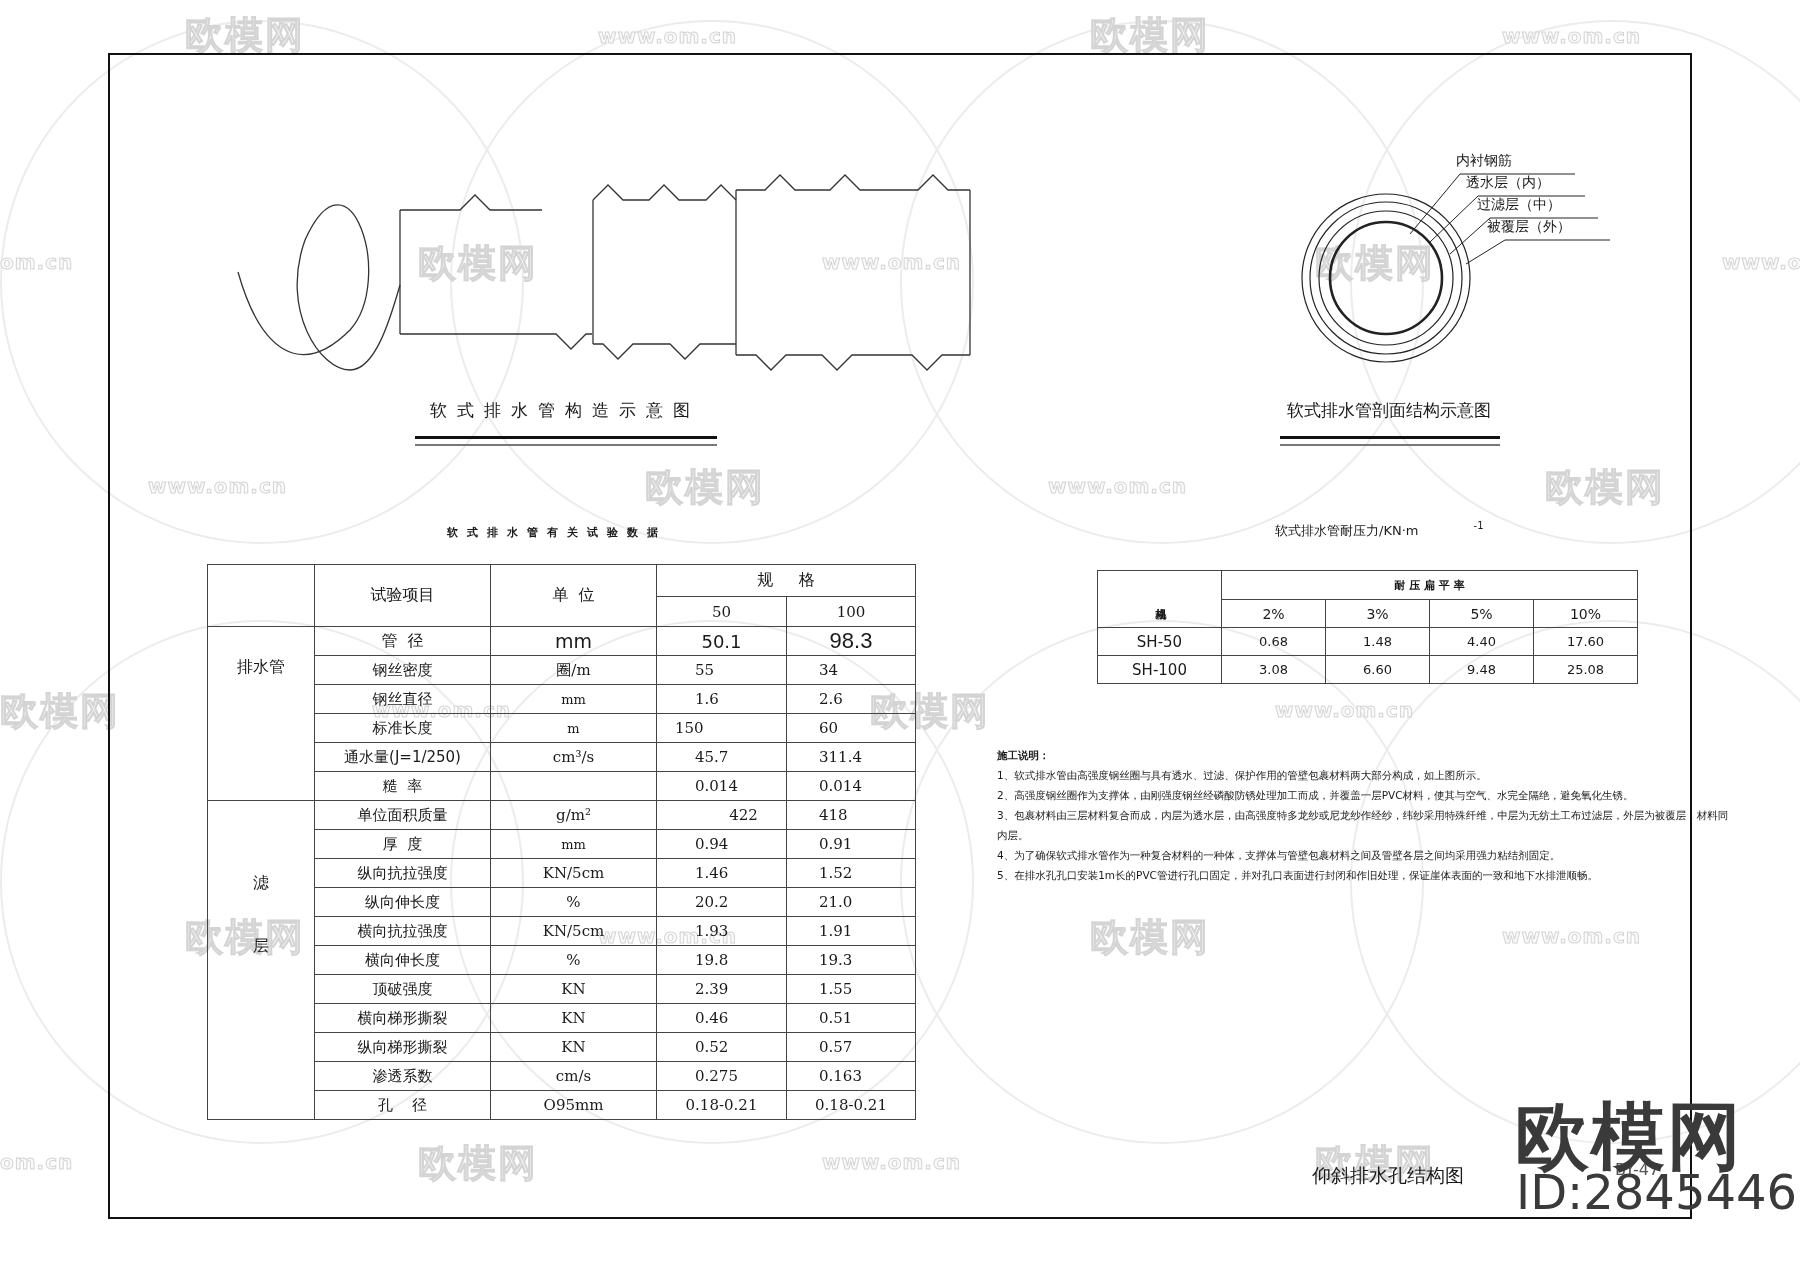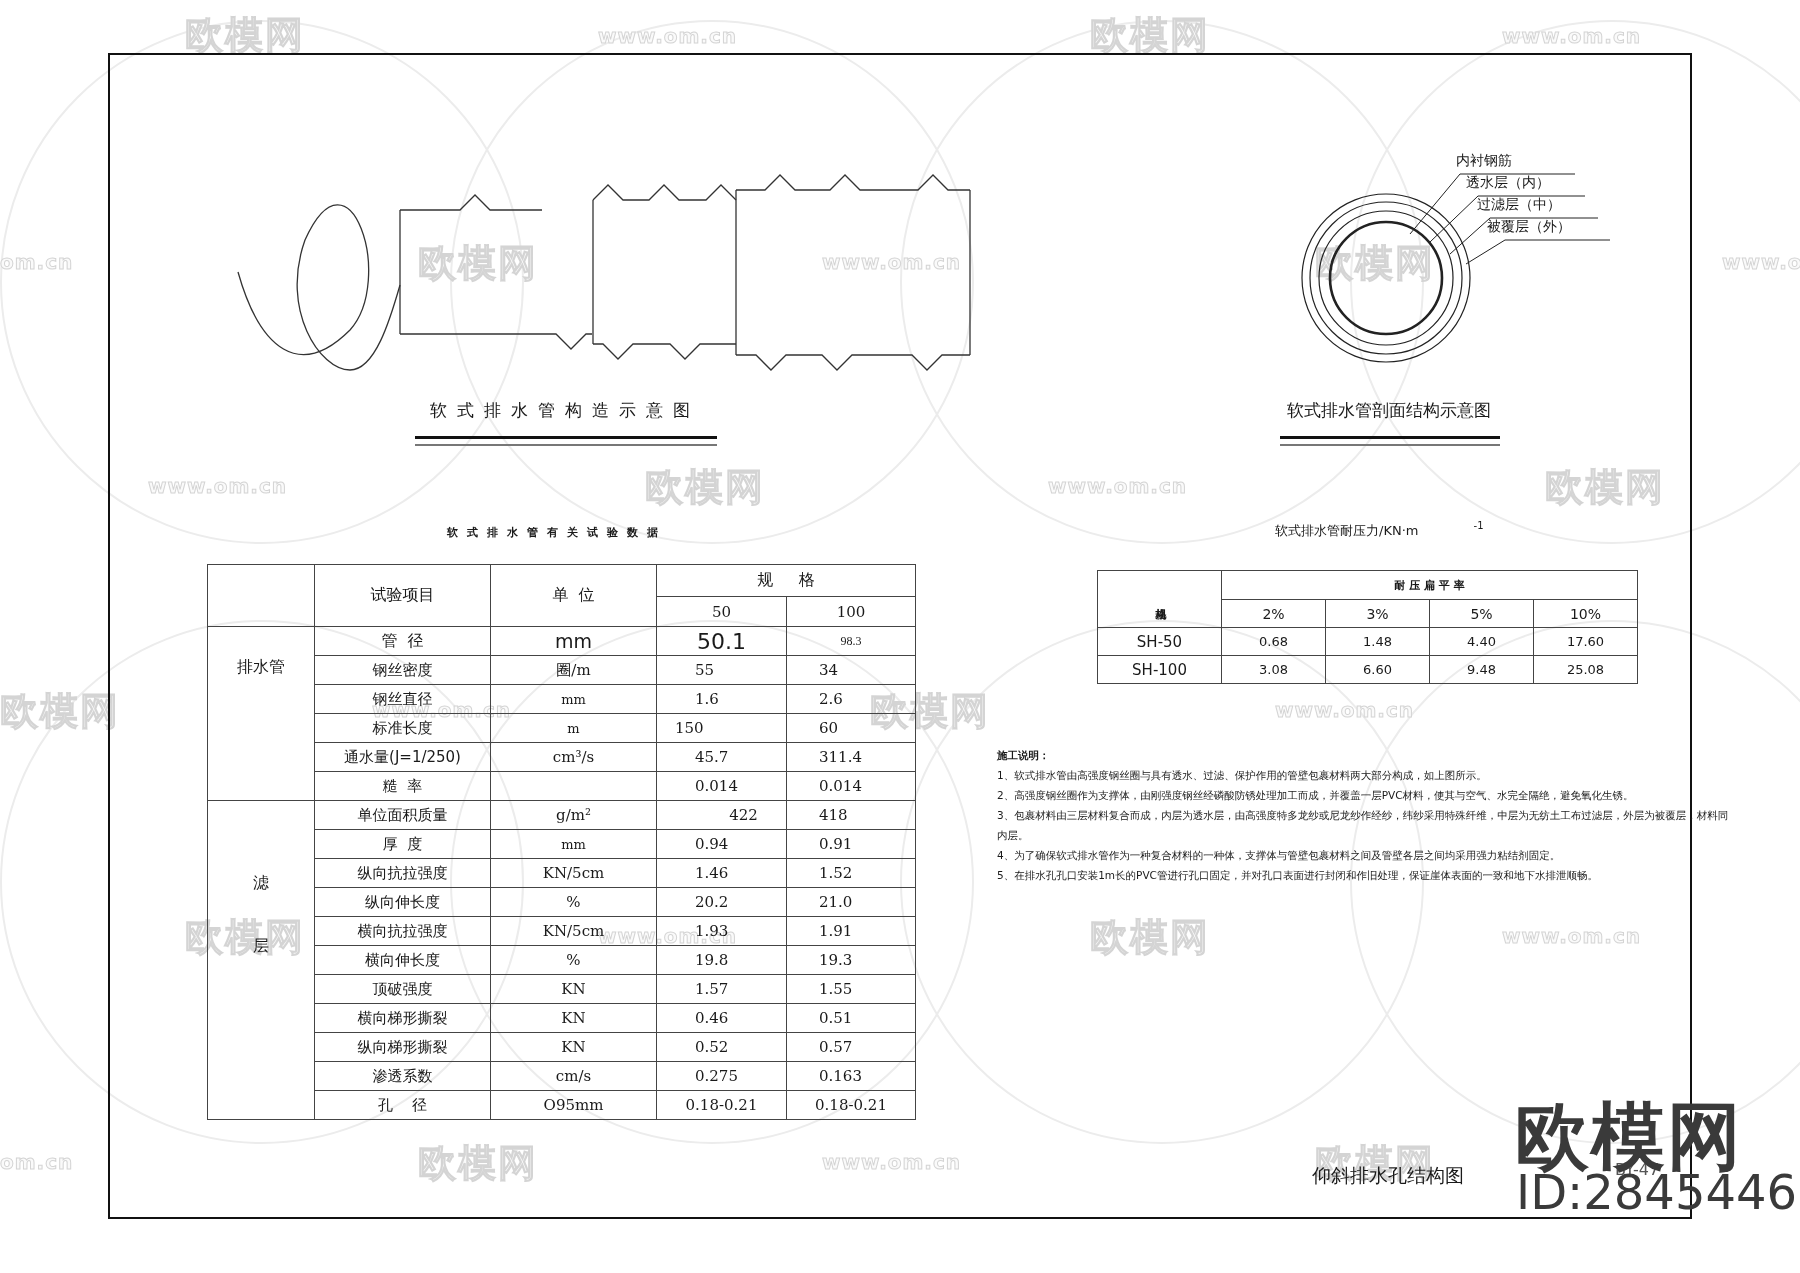--- a/index.html
+++ b/index.html
@@ -135,22 +135,22 @@
   </tr>
   <tr style="height:30px">
     <td>50</td>
     <td>100</td>
   </tr>
 
   <tr>
     <td rowspan="6" style="font-family:'DejaVu Sans',sans-serif;font-size:16px;vertical-align:top;padding-top:30px;">排水管</td>
     <td style="white-space:pre;font-family:'DejaVu Sans',sans-serif;font-size:16px;">管  径</td>
     <td style="font-family:'DejaVu Sans',sans-serif;font-size:19px;">mm</td>
-    <td style="font-family:'DejaVu Sans',sans-serif;font-size:22px;">50.1</td>
-    <td style="font-family:Liberation Serif, serif;font-size:12px;">98.3</td>
+    <td style="font-family:'DejaVu Sans',sans-serif;font-size:18px;">50.1</td>
+    <td style="font-family:Liberation Sans, sans-serif;font-size:22px;">98.3</td>
   </tr>
   <tr>
     <td style="font-family:'DejaVu Sans',sans-serif;">钢丝密度</td>
     <td>圈/m</td>
     <td style="text-align:left;padding-left:38px;">55</td>
     <td style="text-align:left;padding-left:32px;">34</td>
   </tr>
   <tr>
     <td style="font-family:'DejaVu Sans',sans-serif;">钢丝直径</td>
     <td style="font-size:13px;">mm</td>
@@ -212,21 +212,21 @@
   </tr>
   <tr>
     <td style="font-family:'DejaVu Sans',sans-serif;">横向伸长度</td>
     <td>%</td>
     <td style="text-align:left;padding-left:38px;">19.8</td>
     <td style="text-align:left;padding-left:32px;">19.3</td>
   </tr>
   <tr>
     <td style="font-family:'DejaVu Sans',sans-serif;">顶破强度</td>
     <td>KN</td>
-    <td style="text-align:left;padding-left:38px;">1.57</td>
+    <td style="text-align:left;padding-left:38px;">2.39</td>
     <td style="text-align:left;padding-left:32px;">1.55</td>
   </tr>
   <tr>
     <td style="font-family:'DejaVu Sans',sans-serif;">横向梯形撕裂</td>
     <td>KN</td>
     <td style="text-align:left;padding-left:38px;">0.46</td>
     <td style="text-align:left;padding-left:32px;">0.51</td>
   </tr>
   <tr>
     <td style="font-family:'DejaVu Sans',sans-serif;">纵向梯形撕裂</td>

